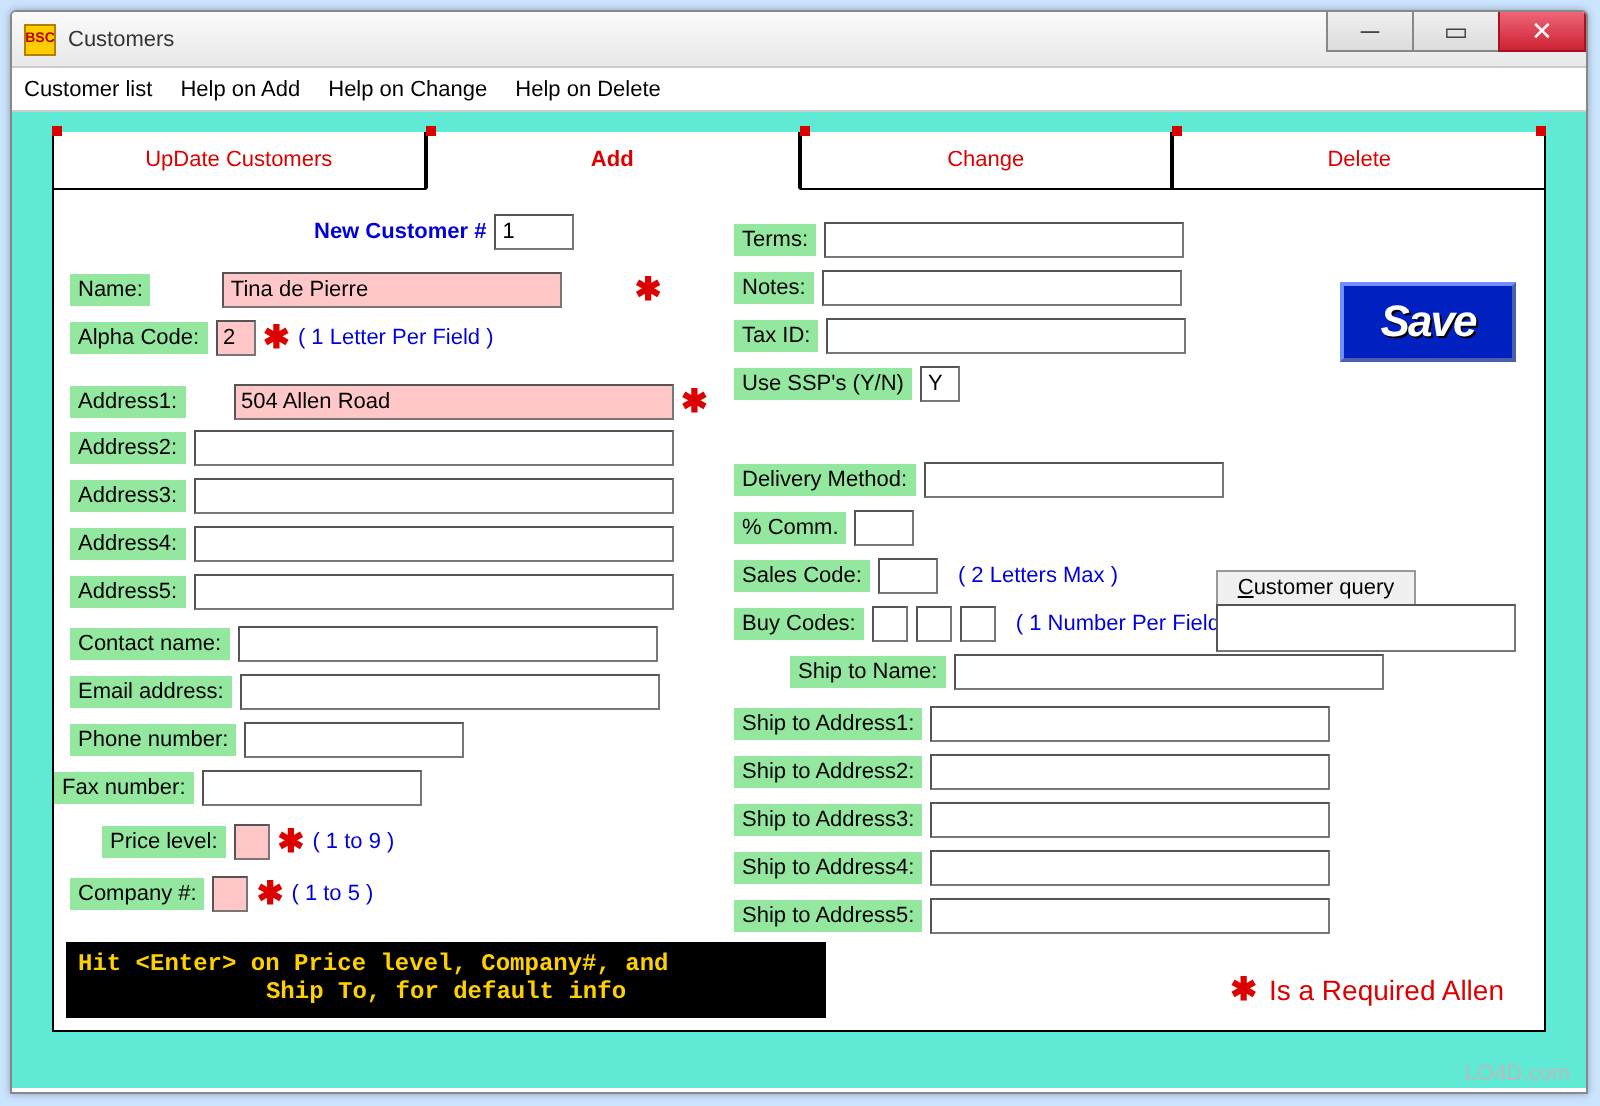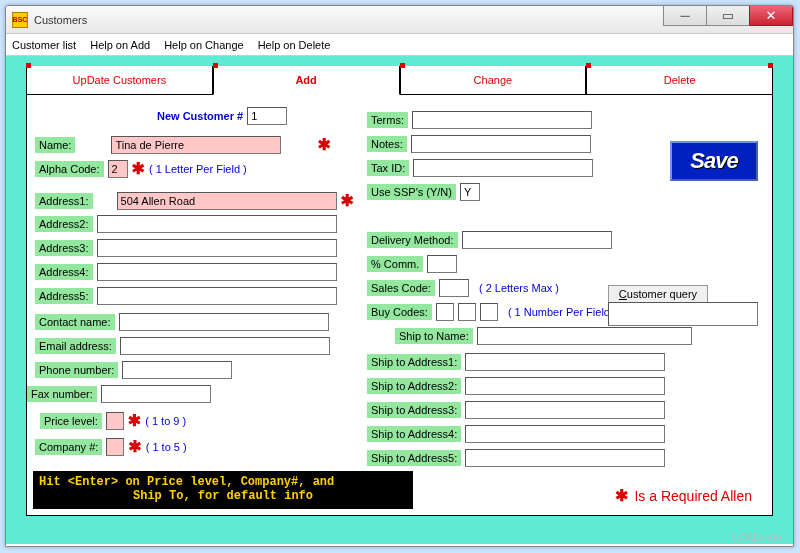--- a/index.html
+++ b/index.html
@@ -220,21 +220,21 @@
           <input class="txt" style="width: 210px;">
         </div>
         <div class="row" style="left:8px; top:266px;">
           <span class="lbl">Phone number:</span>
           <input class="txt" style="width: 110px;">
         </div>
         <div class="row" style="left:0; top:290px;">
           <span class="lbl">Fax number:</span>
           <input class="txt" style="width: 110px;">
         </div>
-        <div class="row" style="left:13px; top:316px;">
+        <div class="row" style="left:24px; top:316px;">
           <span class="lbl">Price level:</span>
           <input class="txt pink" style="width: 18px;">
           <span class="req">✱</span>
           <span class="bluehint">( 1 to 9 )</span>
         </div>
         <div class="row" style="left:8px; top:342px;">
           <span class="lbl">Company #:</span>
           <input class="txt pink" style="width: 18px;">
           <span class="req">✱</span>
           <span class="bluehint">( 1 to 5 )</span>

